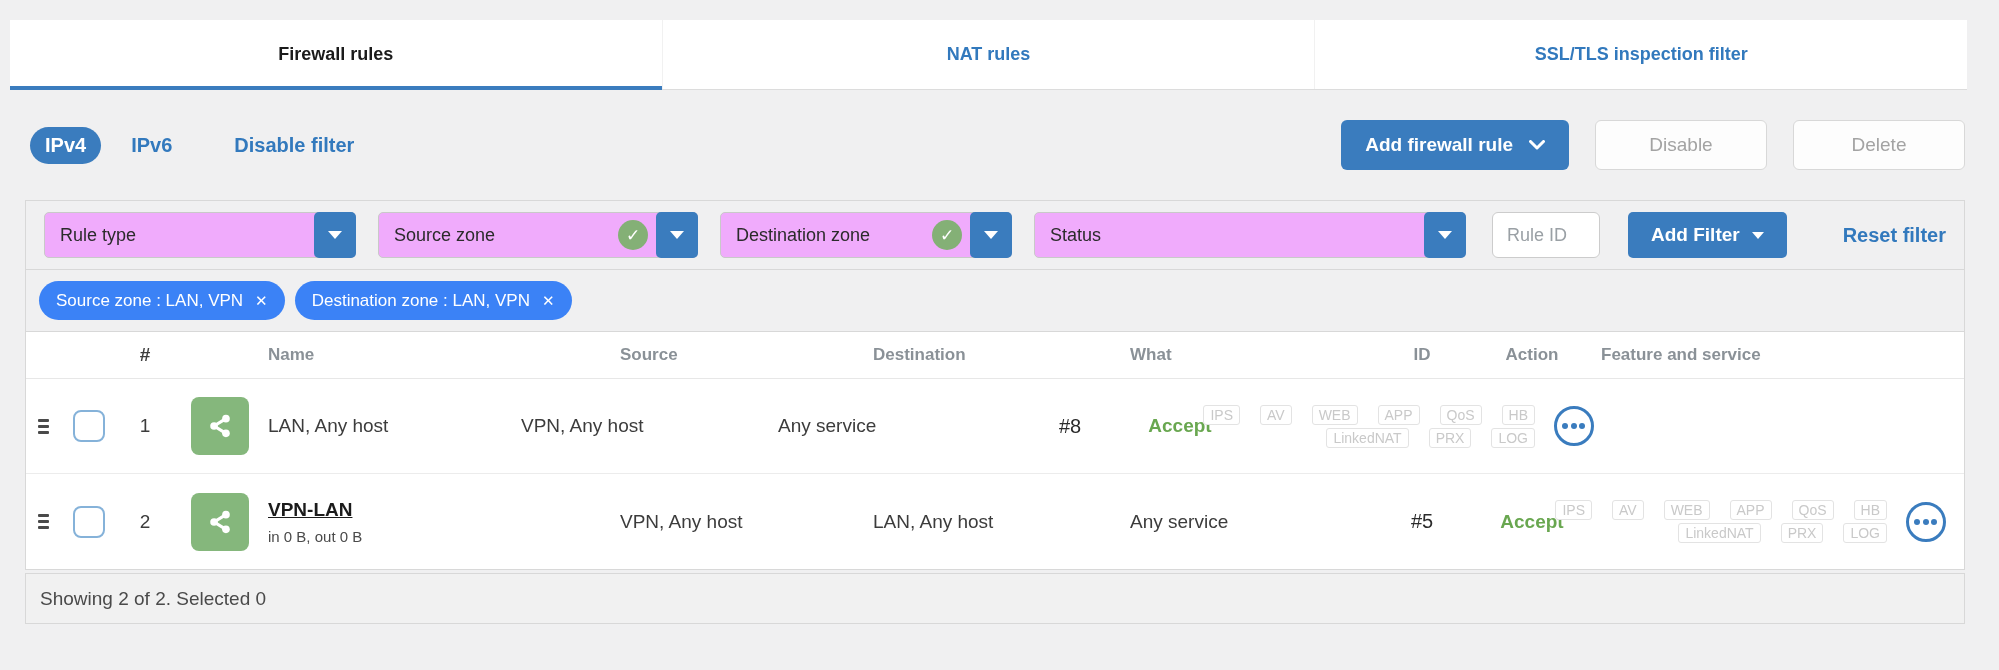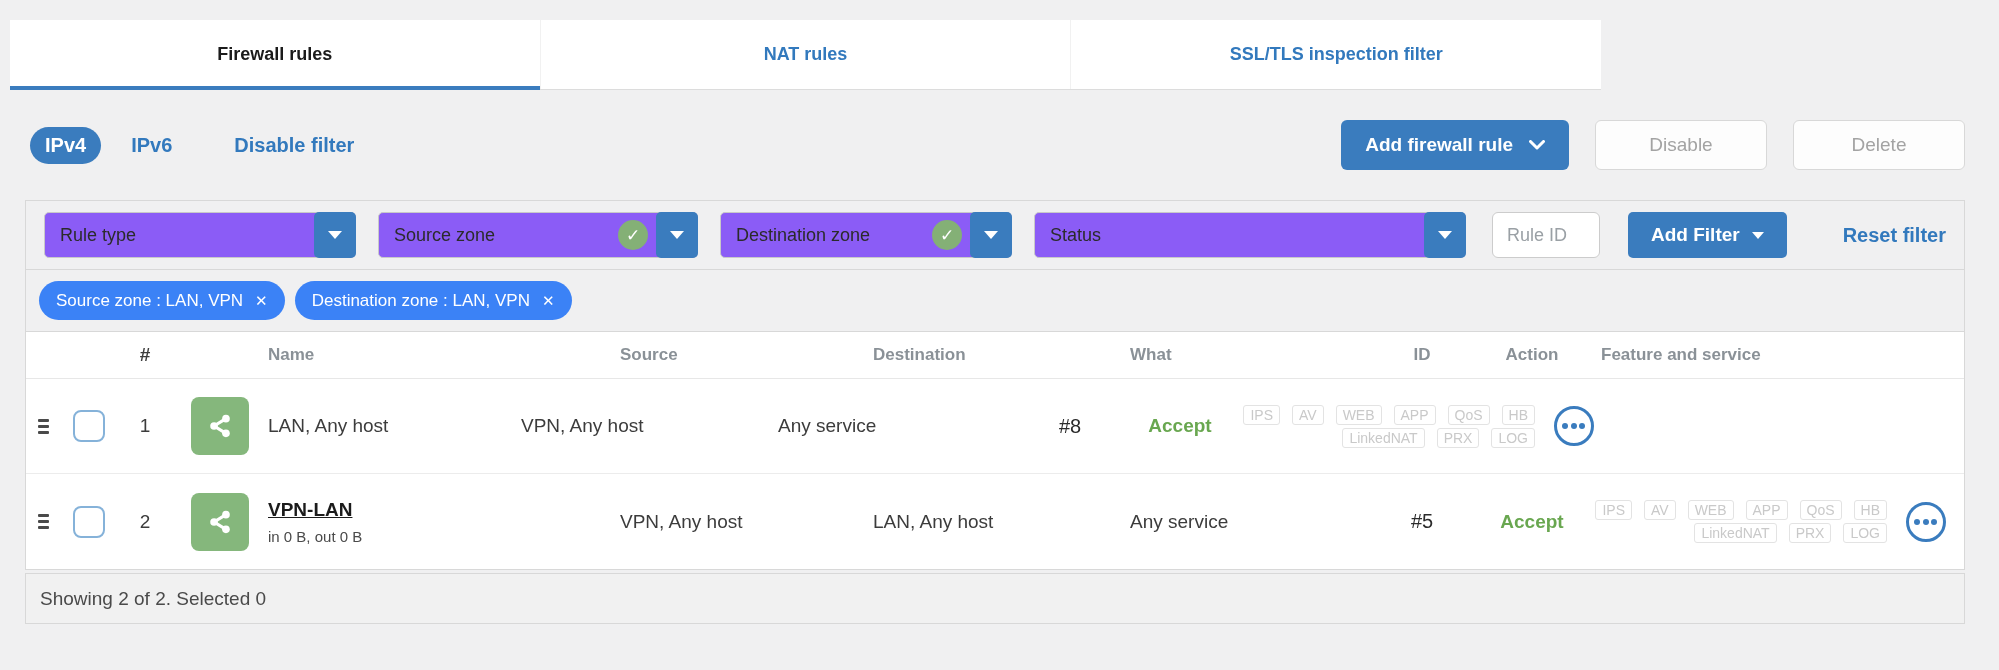--- a/index.html
+++ b/index.html
@@ -1,20 +1,20 @@
 <!DOCTYPE html>
 <html><head>
 <meta charset="utf-8">
 <style>
   * { margin:0; padding:0; box-sizing:border-box; }
   html,body { width:1999px; height:670px; background:#f0f0f1; overflow:hidden;
     font-family:"Liberation Sans","DejaVu Sans",sans-serif; }
 
   
-  .tabbar { margin:20px 10px 0 10px; width:1591px; height:70px; display:flex;
+  .tabbar { margin:20px 10px 0 10px; width:1957px; height:70px; display:flex;
     background:#c4b5fd; border-bottom:1px solid #dcdcdc; }
   .tab { flex:1; display:flex; align-items:center; justify-content:center;
     font-size:18px; font-weight:bold; color:#3279bd; position:relative;
     background:#fff; border-left:1px solid #f1f1f1; cursor:pointer; }
   .tab:first-child { border-left:none; }
   .tab.active { color:#1b1b1b; }
   .tab.active::after { content:""; position:absolute; left:0; right:0; bottom:-1px;
     height:4px; background:#3a7cbe; }
 
   
@@ -29,21 +29,21 @@
     align-items:center; gap:16px; cursor:pointer;
     font-family:"Liberation Sans","DejaVu Sans",sans-serif; }
   .btn-secondary { background:#fdfdfd; color:#a3a3a3; border:1px solid #d8d8d8;
     border-radius:6px; font-size:19px; height:50px; width:172px; cursor:pointer;
     font-family:"Liberation Sans","DejaVu Sans",sans-serif; }
 
   
   .filterbar { margin:0 34px 0 25px; width:1940px; height:70px; background:#f0f0f1;
     border:1px solid #d8d8d8; display:flex; align-items:center; padding:0 18px; gap:22px; }
   .dropdown { position:relative; height:46px; display:flex; align-items:center;
-    background:#8b5cf6; border:1px solid #c9c9c9; border-radius:5px; cursor:pointer; }
+    background:#f0abfc; border:1px solid #c9c9c9; border-radius:5px; cursor:pointer; }
   .dropdown .dd-label { font-size:18px; color:#2b2b2b; padding-left:15px; flex:1; }
   .dd-ruletype { width:312px; } .dd-srczone { width:320px; }
   .dd-dstzone { width:292px;justify-content:center; } .dd-status { width:432px; }
   .check-circle { width:30px; height:30px; border-radius:50%; background:#84b076;
     color:#fff; font-size:17px; font-weight:bold; display:flex; align-items:center;
     justify-content:center; margin-right:8px; flex:none; }
   .dd-btn { width:42px; height:46px; background:#3a7cbe; border-radius:5px;
     margin-right:-1px; display:flex; align-items:center; justify-content:center;
     flex:none; cursor:pointer; }
   .caret-down { width:0; height:0; border-left:7px solid transparent;
@@ -89,21 +89,21 @@
   .checkbox { width:32px; height:32px; border:2px solid #85b2d9; border-radius:8px;
     background:#fff; cursor:pointer; }
   .rule-icon { width:58px; height:58px; border-radius:8px; background:#85b77c;
     display:flex; align-items:center; justify-content:center; }
   .rule-name { font-size:19px; font-weight:bold; color:#1b1b1b;
     text-decoration:underline; cursor:pointer; display:inline-block; }
   .rule-traffic { font-size:15px; color:#4a4a4a; margin-top:7px; }
   .rule-id { font-size:20px; color:#2b2b2b; }
   .action-accept { font-size:19px; font-weight:bold; color:#69a750; }
   .badge-lines { display:flex; flex-direction:column; align-items:flex-end; gap:3px; }
-  .badge-line { display:flex; justify-content:flex-start; gap:12px; }
+  .badge-line { display:flex; justify-content:flex-start; gap:20px; }
   .badge { border:1px solid #e3e3e3; border-radius:3px; color:#c9c9c9; font-size:14px;
     padding:1px 6px; background:#fff; white-space:nowrap; }
   .menu-ellipsis { width:40px; height:40px; border-radius:50%; border:3.5px solid #3a7cbe;
     display:flex; align-items:center; justify-content:center; gap:2.5px;
     background:#fff; cursor:pointer; }
   .menu-ellipsis i { width:6px; height:6px; border-radius:50%; background:#3a7cbe; display:block; }
 
   
   .footer { margin:3px 34px 0 25px; width:1940px; height:51px; background:#f1f1f1;
     border:1px solid #d8d8d8; display:flex; align-items:center; padding:0 14px;

